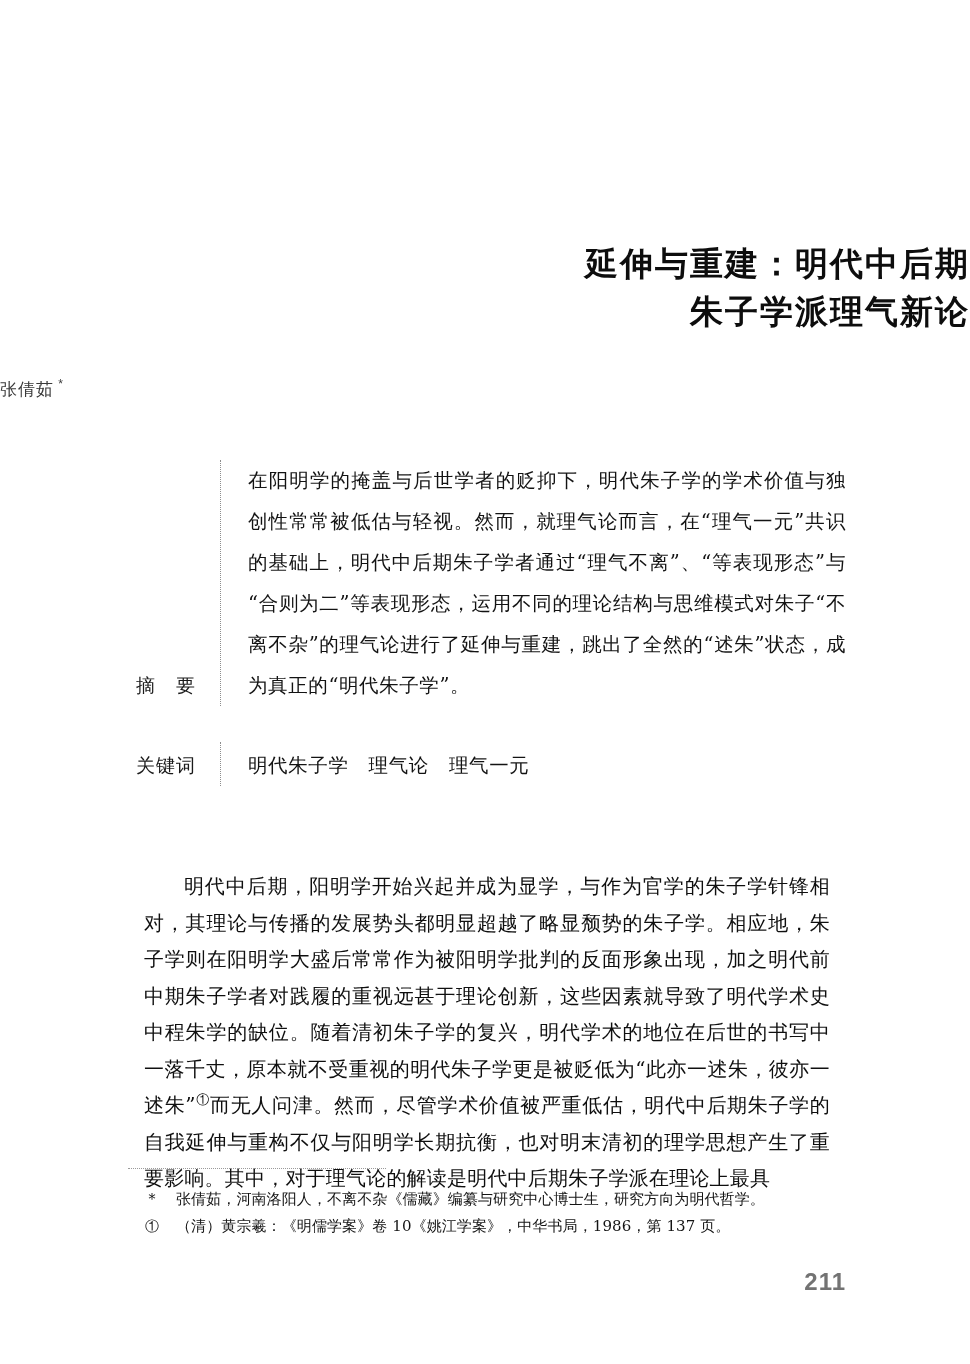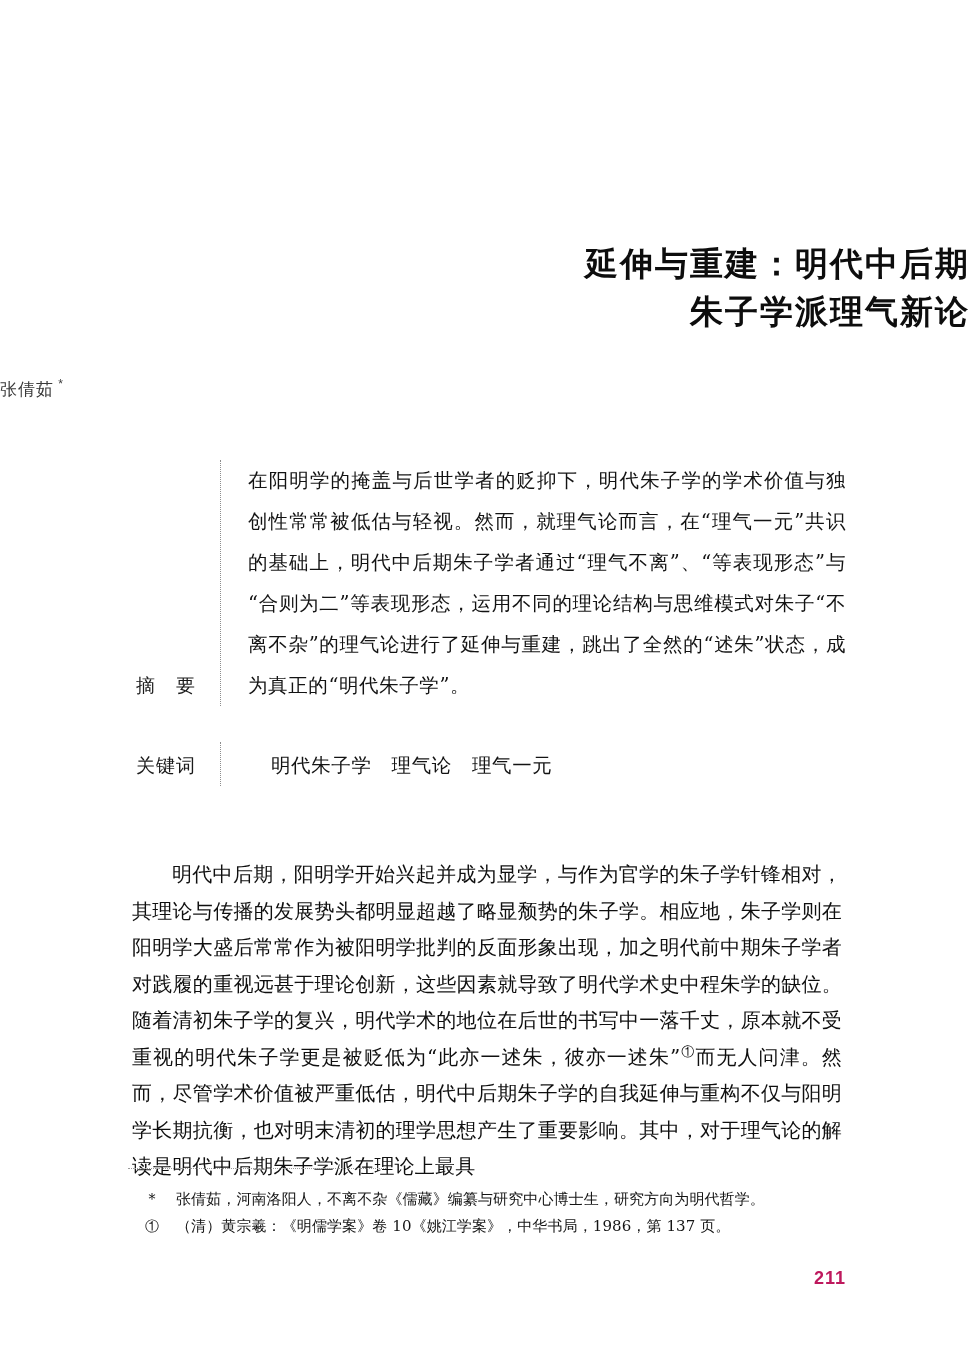--- a/index.html
+++ b/index.html
@@ -95,42 +95,41 @@
     text-align: justify;
     text-justify: inter-character;
     letter-spacing: 0.6px;
   }
   .meta-row.keywords .meta-divider {
     min-height: 44px;
   }
   .meta-row.keywords .meta-body {
     line-height: 40px;
     white-space: pre;
-    margin-left: 23px;
   }
   .meta-gap {
     height: 36px;
   }
 
   
   .body-block {
     position: absolute;
     left: 128px;
     top: 852px;
     width: 718px;
     font-family: "DejaVu Serif", "Liberation Serif", serif;
     font-size: 20px;
     line-height: 36.5px;
     color: #0f0f0f;
     text-align: justify;
     text-justify: inter-character;
     letter-spacing: 0.2px;
   }
   .body-block p {
-    margin: 4px;
+    margin: 16px;
     text-indent: 2em;
   }
   .fn-ref {
     font-size: 13px;
     vertical-align: super;
     line-height: 0;
   }
 
   
   .footnote-rule {
@@ -165,23 +164,23 @@
     flex: 1 1 auto;
     letter-spacing: 0.1px;
   }
 
   
   .page-number {
     position: absolute;
     right: 124px;
     top: 1268px;
     font-family: "Liberation Sans", "DejaVu Sans", sans-serif;
-    font-size: 18px;
+    font-size: 24px;
     font-weight: bold;
-    color: #be185d;
+    color: #737373;
     letter-spacing: 1px;
   }
 </style>
 </head>
 <body>
 
 <div class="page">
 
   <div class="title-block">
     <div class="title-line">延伸与重建：明代中后期</div>

